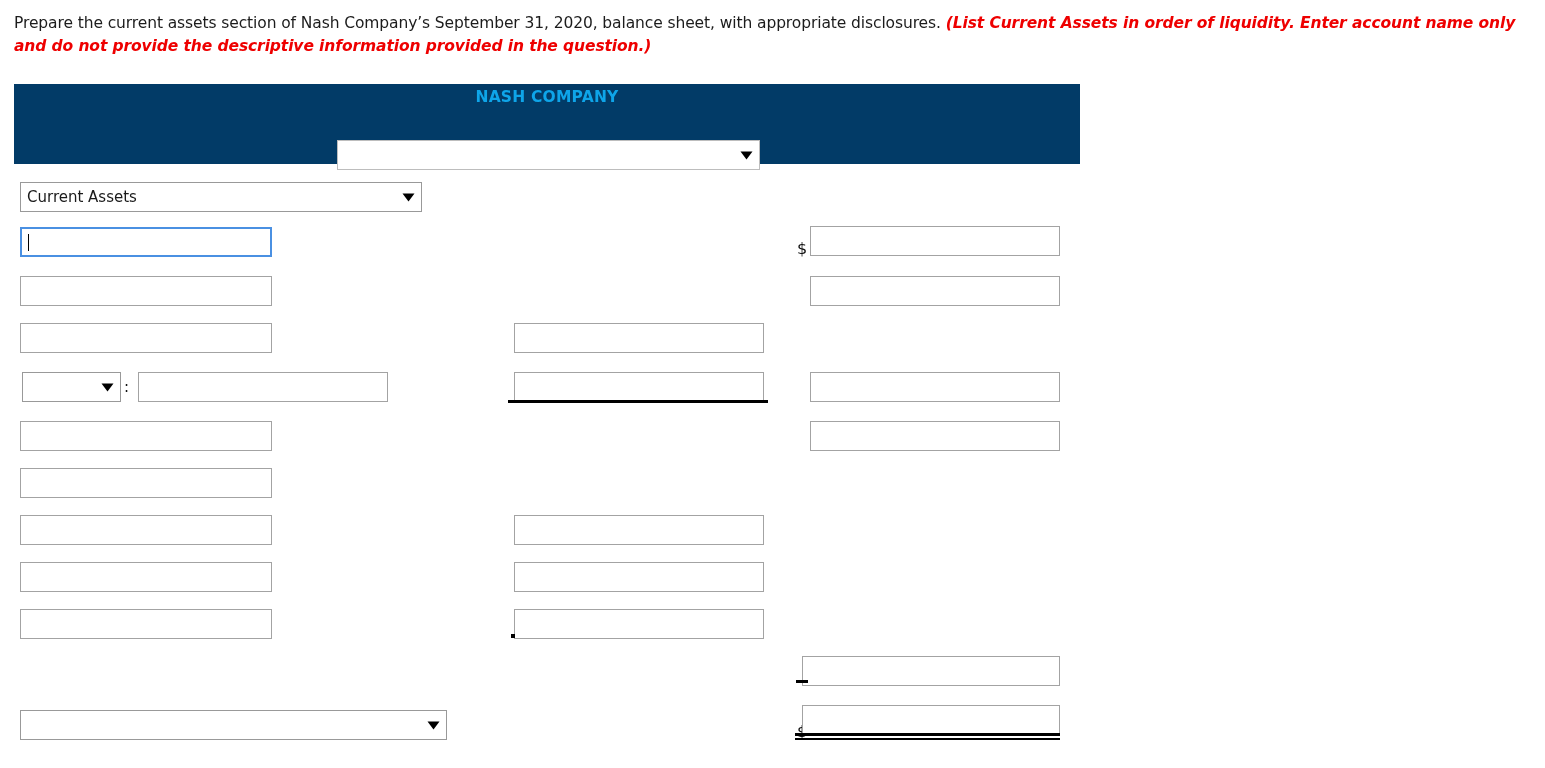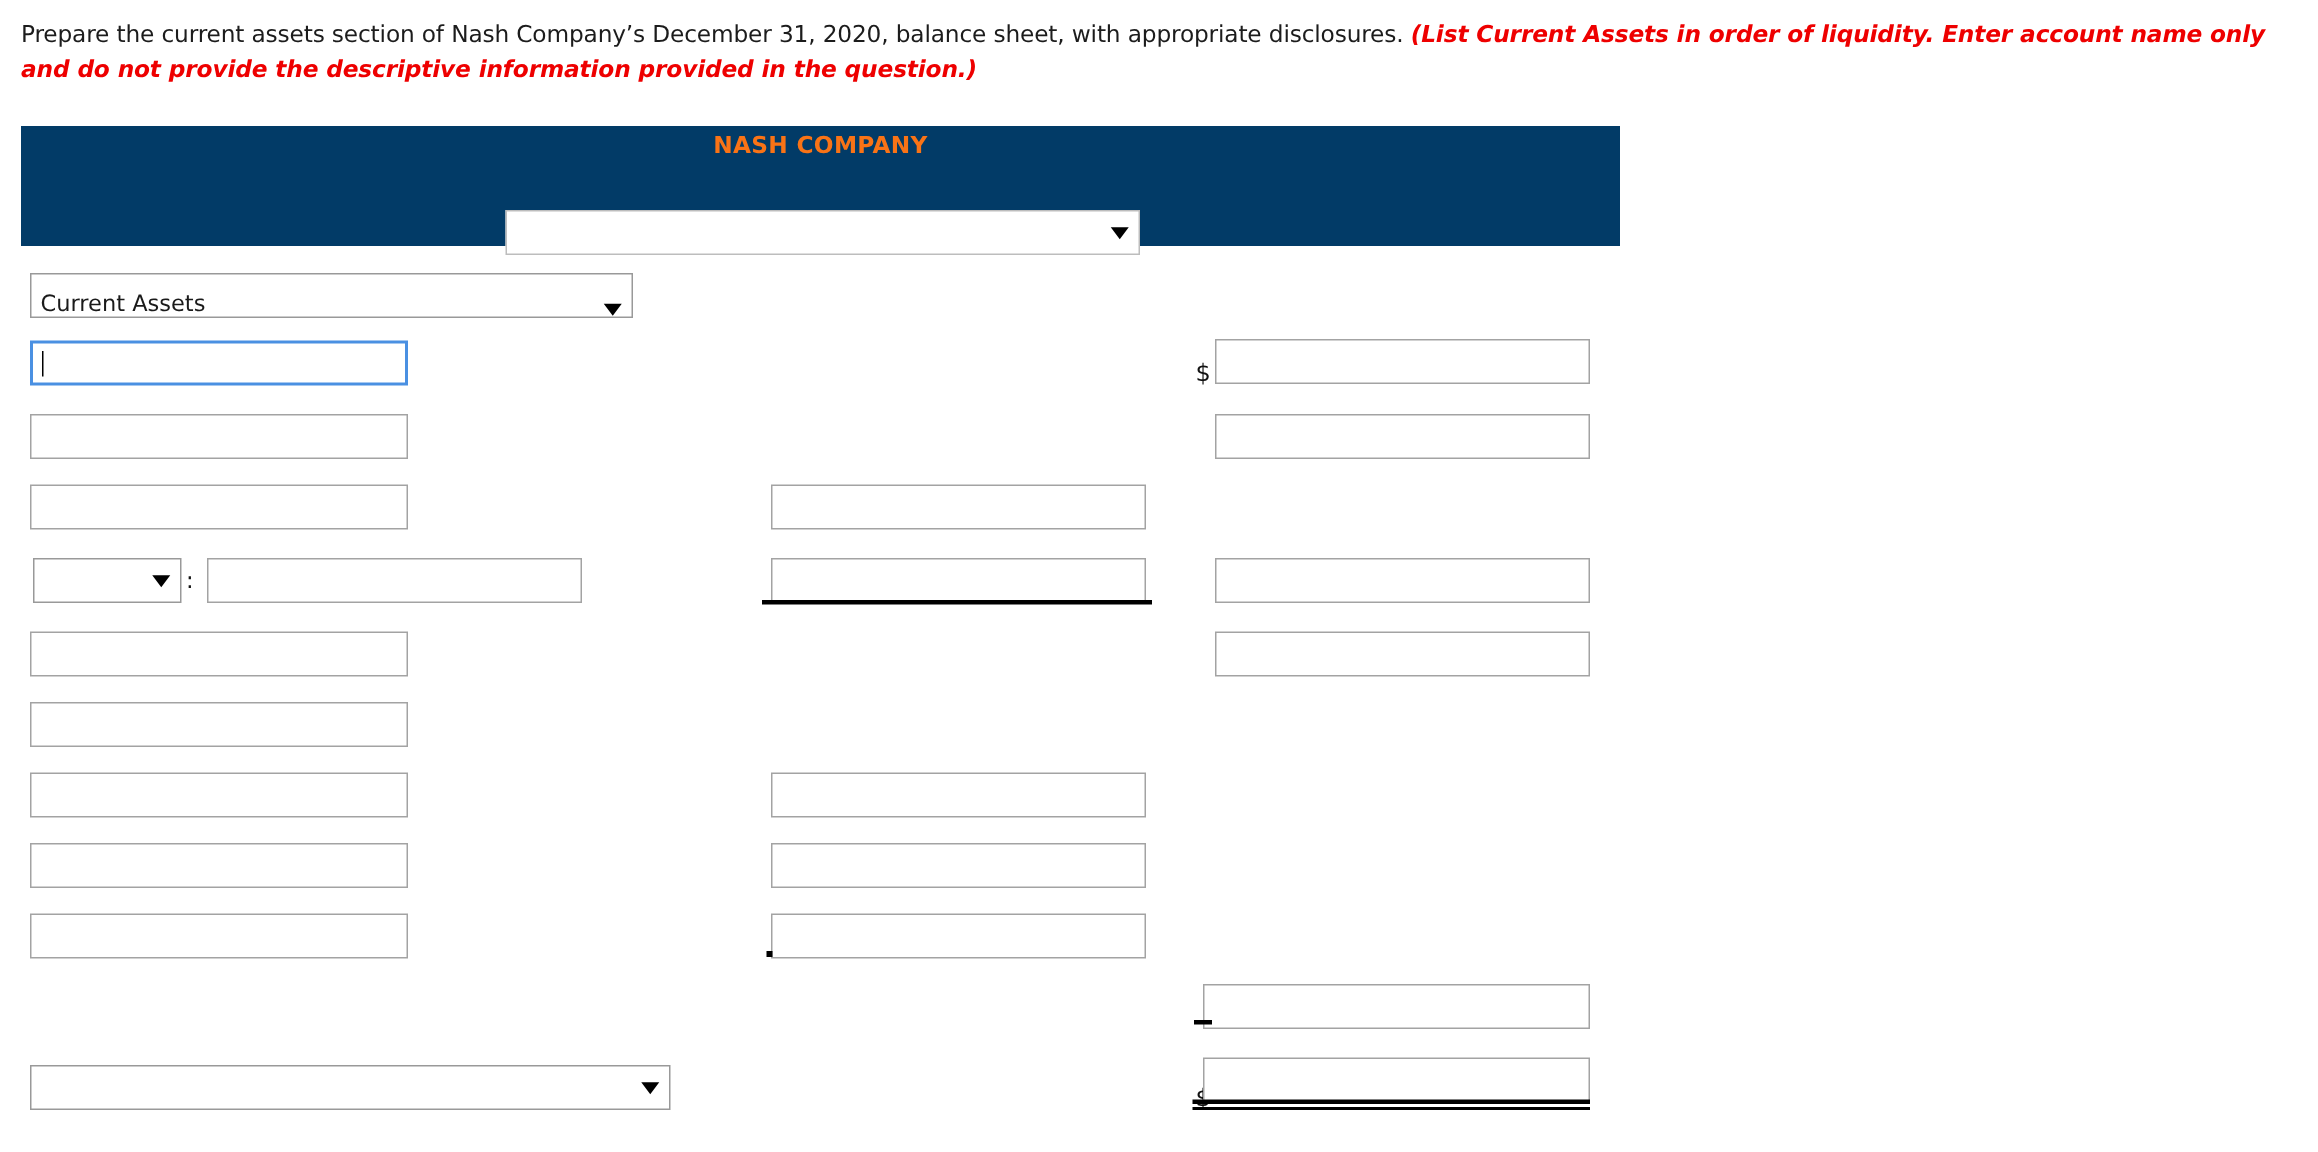--- a/index.html
+++ b/index.html
@@ -34,21 +34,21 @@
   }
 
   
   .sheet-header {
     position: absolute;
     left: 14px;
     top: 84px;
     width: 1066px;
     height: 80px;
     background: #023B67;
-    color: #f97316;
+    color: #0ea5e9;
     text-align: center;
   }
   .sheet-header .co-name {
     font-weight: bold;
     font-size: 15.5px;
     line-height: 17px;
     padding-top: 5px;
     letter-spacing: 0.2px;
   }
   .sheet-header .sheet-title {
@@ -132,36 +132,36 @@
     height: 2px;
   }
   .tick {
     position: absolute;
     background: #000000;
   }
 </style>
 </head>
 <body>
 
-<div class="prompt"><span>Prepare the current assets section of Nash Company’s December 31, 2020, balance sheet, with appropriate disclosures.</span> <span class="hint">(List Current Assets in order of liquidity. Enter account name only and do not provide the descriptive information provided in the question.)</span></div>
+<div class="prompt"><span>Prepare the current assets section of Nash Company’s September 31, 2020, balance sheet, with appropriate disclosures.</span> <span class="hint">(List Current Assets in order of liquidity. Enter account name only and do not provide the descriptive information provided in the question.)</span></div>
 
 <div class="sheet-header">
   <div class="co-name">NASH COMPANY</div>
 </div>
 
 <div class="sel header-sel" style="left:337px; top:140px; width:423px;">
   <span class="sel-text"></span>
   <span class="arrow">
     <svg width="13" height="9" viewBox="0 0 13 9">
         <polygon points="0.5,0.5 12.5,0.5 6.5,8.5" fill="#000"></polygon>
       </svg>
   </span>
 </div>
 
-<div class="sel" style="left:20px; top:182px; width:402px;align-items:flex-end;">
+<div class="sel" style="left:20px; top:182px; width:402px;">
   <span class="sel-text">Current Assets</span>
   <span class="arrow">
     <svg width="13" height="9" viewBox="0 0 13 9">
         <polygon points="0.5,0.5 12.5,0.5 6.5,8.5" fill="#000"></polygon>
       </svg>
   </span>
 </div>
 
 <input class="inp focused" style="left: 20px; top: 227px; width: 252px;" value="">
 <div class="caret" style="left:28px; top:234px; height:17px;"></div>

